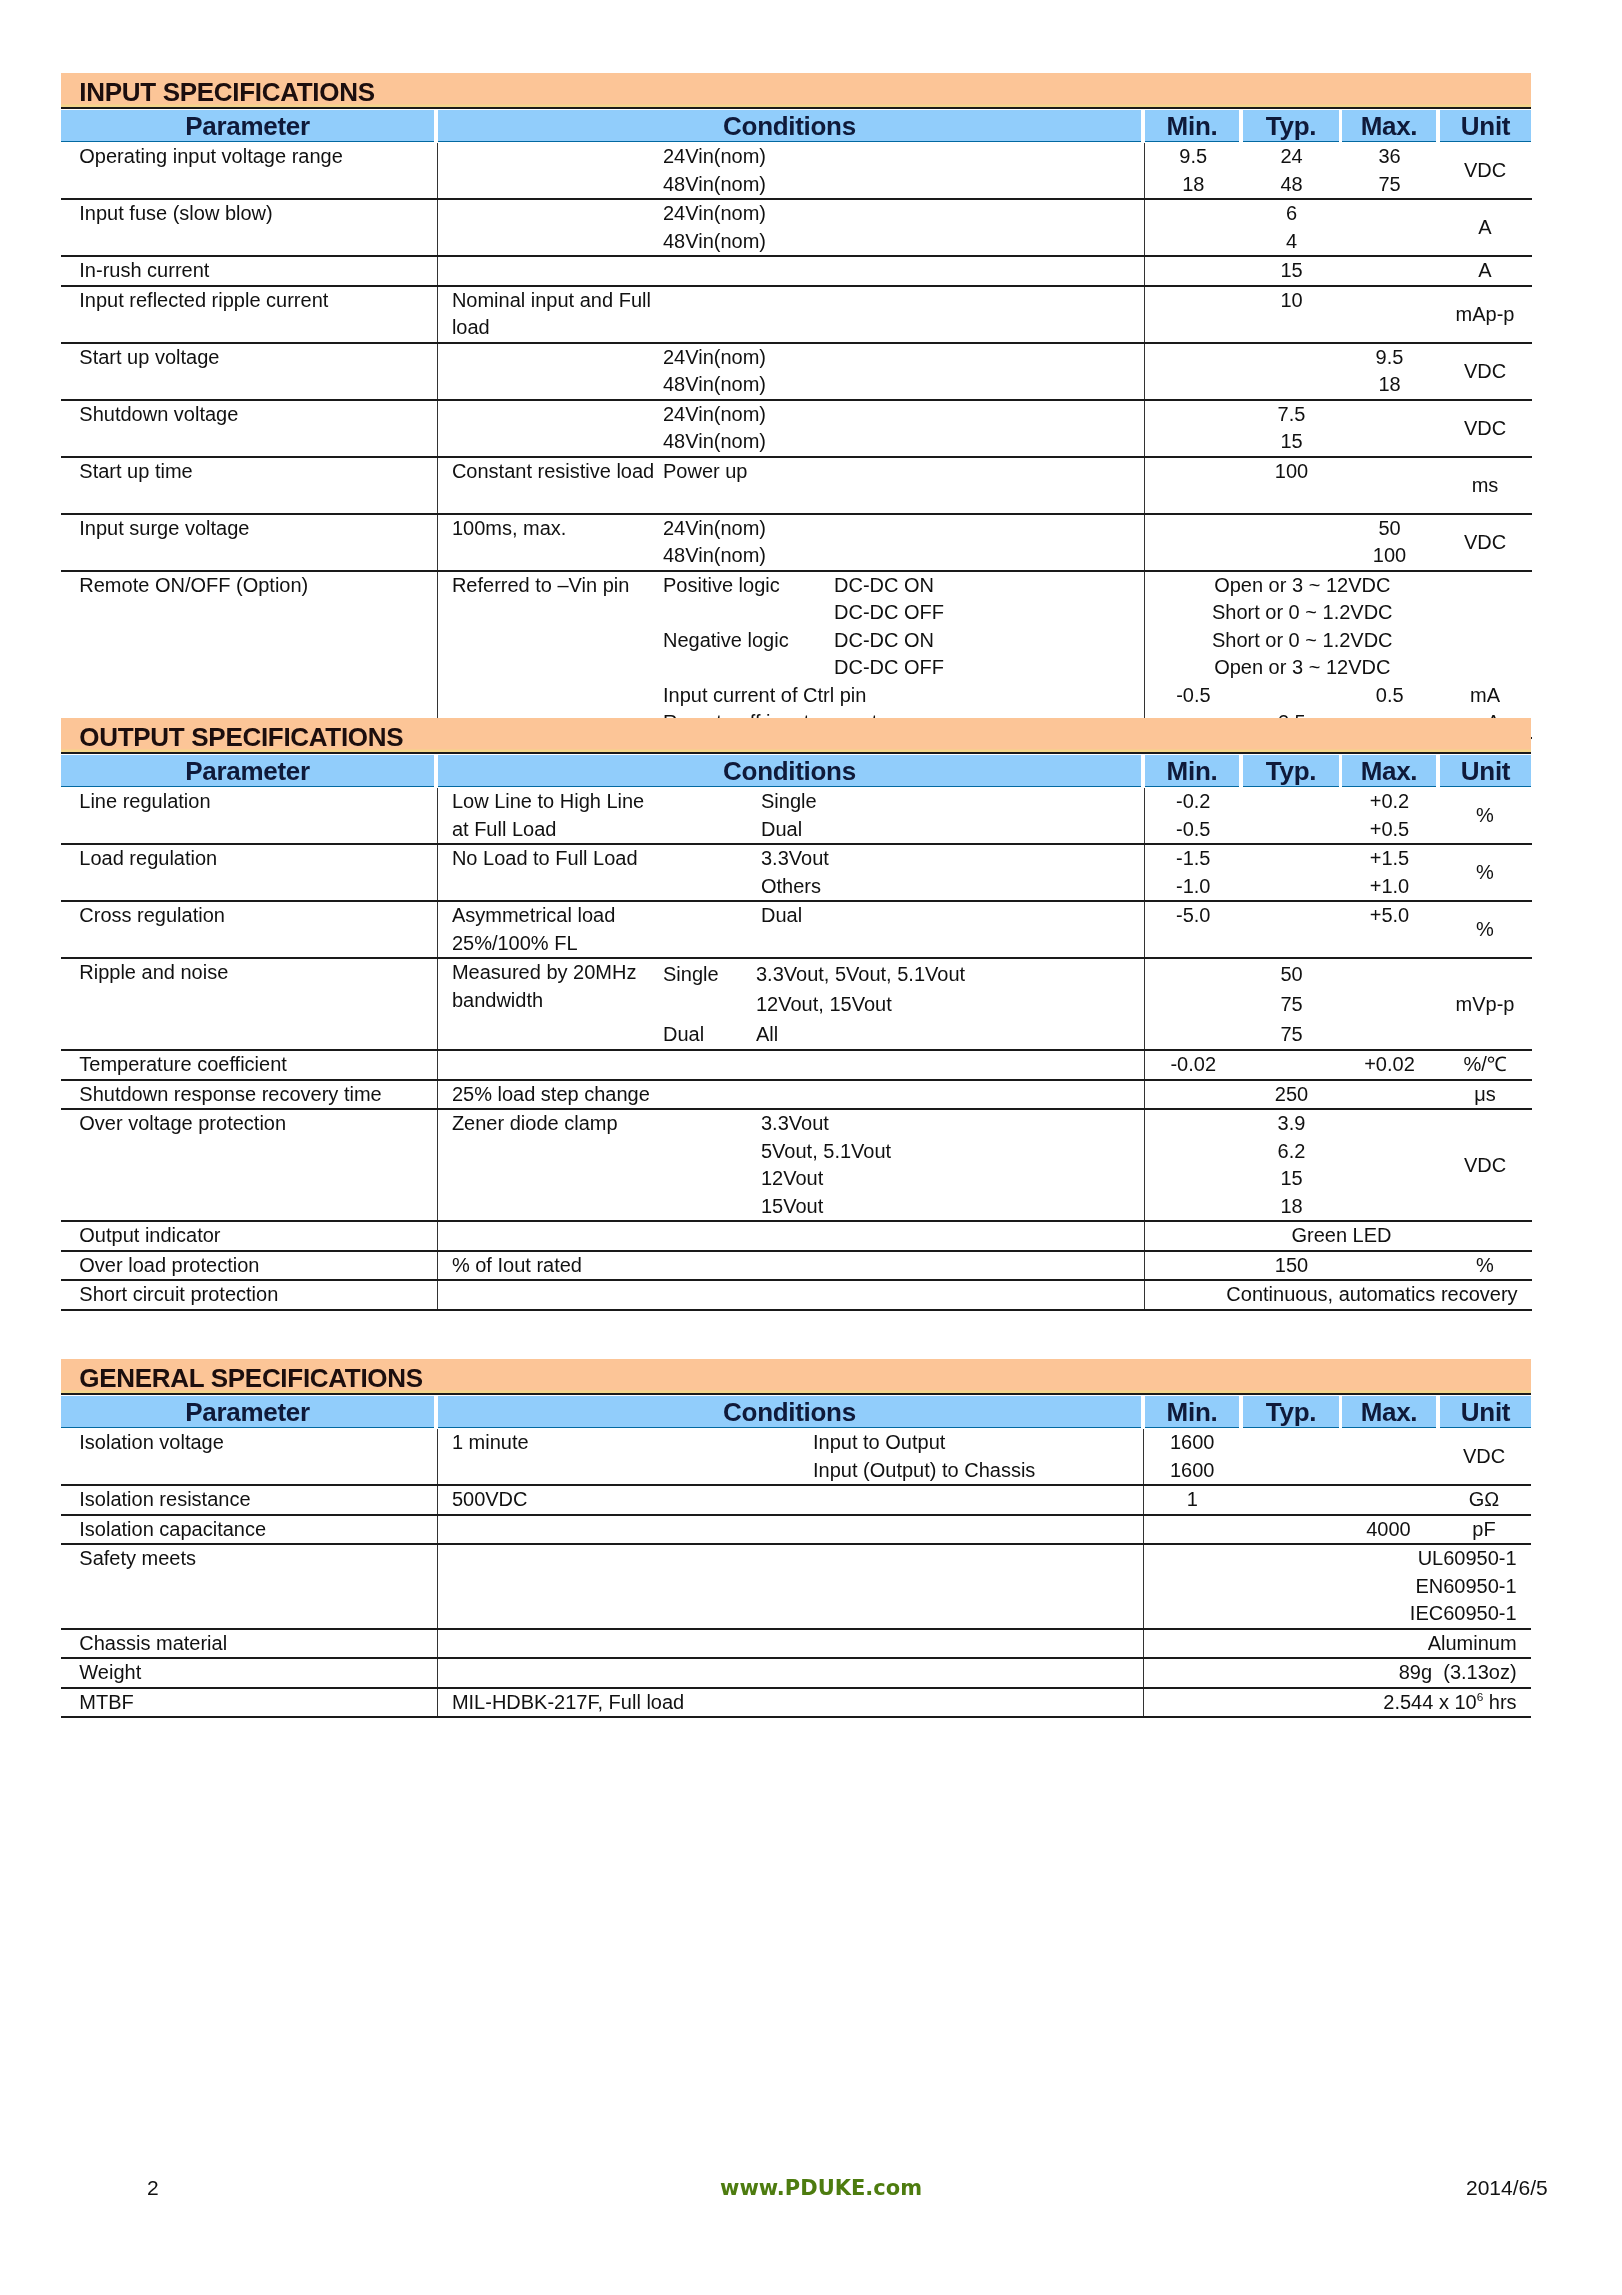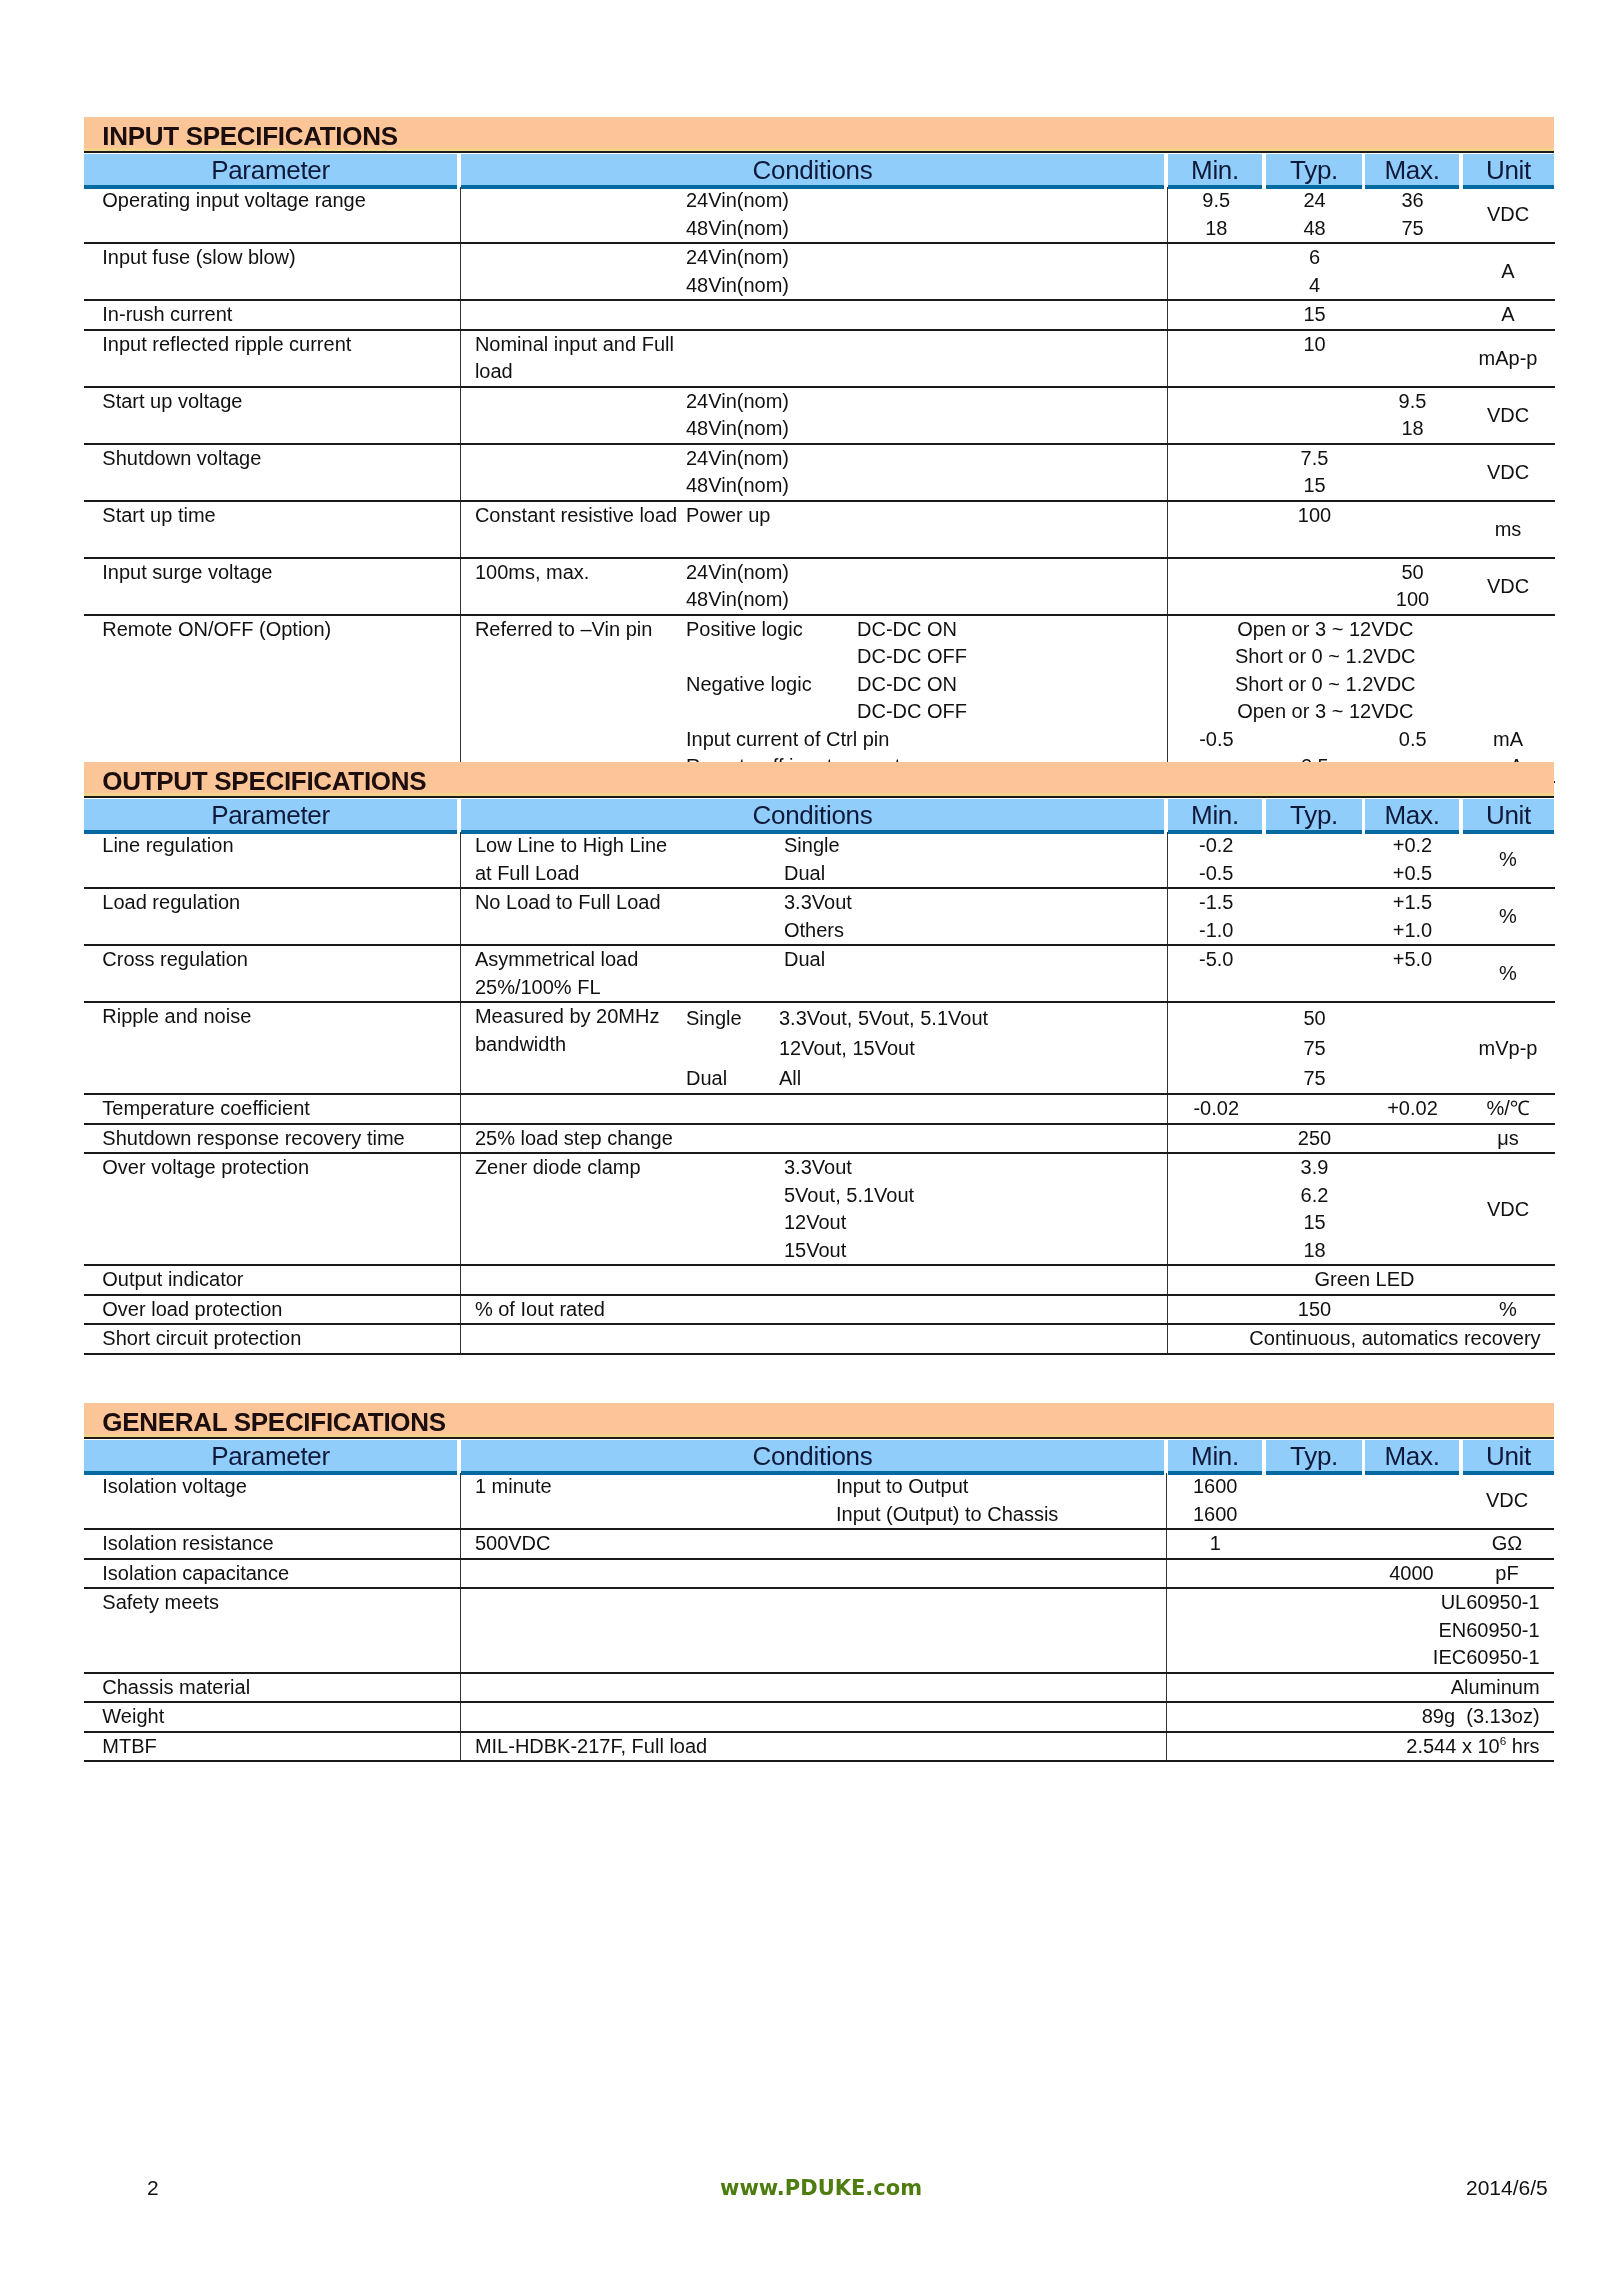--- a/index.html
+++ b/index.html
@@ -1,22 +1,22 @@
 <!DOCTYPE html>
 <html style="font-size:10.5px"><head>
 <meta charset="utf-8">
 <style>
   html, body { margin: 0; padding: 0; background: #ffffff; }
   body { width: 1622px; height: 2295px; position: relative; font-family: "Liberation Sans", sans-serif; color: #111; }
   .page { position: absolute; left: 0; top: 0; width: 1622px; height: 2295px; }
-  .section { position: absolute; left: 84px; width: 1470px; margin-top: 44px; }
+  .section { position: absolute; left: 61px; width: 1470px; }
   .sec-title { height: 34px; background: #fcc597; border-bottom: 2.6px solid #1a1a1a; position: relative; box-shadow: inset 0 -2.6px 0 #f3d58a; }
   .sec-title span { position: absolute; left: 18.3px; top: 3.9px; font-size: 26px; font-weight: bold; color: #1c0e0e; letter-spacing: -0.3px; }
   .hdr { height: 33px; position: relative; margin-top: 1.3px; }
-  .hdr .hc { position: absolute; top: 0; height: 31px; background: #91cdfb; border-bottom: 4px solid #0369a1; font-size: 26px; font-weight: normal; color: #0f1a3a; text-align: center; line-height: 33px; letter-spacing: -0.3px; }
+  .hdr .hc { position: absolute; top: 0; height: 31px; background: #91cdfb; border-bottom: 1px solid #0369a1; font-size: 26px; font-weight: bold; color: #0f1a3a; text-align: center; line-height: 33px; letter-spacing: -0.3px; }
   table.spec { border-collapse: collapse; width: 1470px; table-layout: fixed; font-size: 20px; }
   table.spec td { vertical-align: top; padding: 0; line-height: 27.5px; }
   table.spec tr { border-bottom: 2px solid #1a1a1a; }
   td.p { padding-left: 18.3px !important; border-right: 1.3px solid #333; }
   td.c { position: relative; border-right: 1.3px solid #333; }
   td.n { text-align: center; }
   td.u { text-align: center; vertical-align: middle !important; }
   .cl { display: block; white-space: nowrap; }
   .sub { display: flex; }
   .sub span { white-space: nowrap; }

